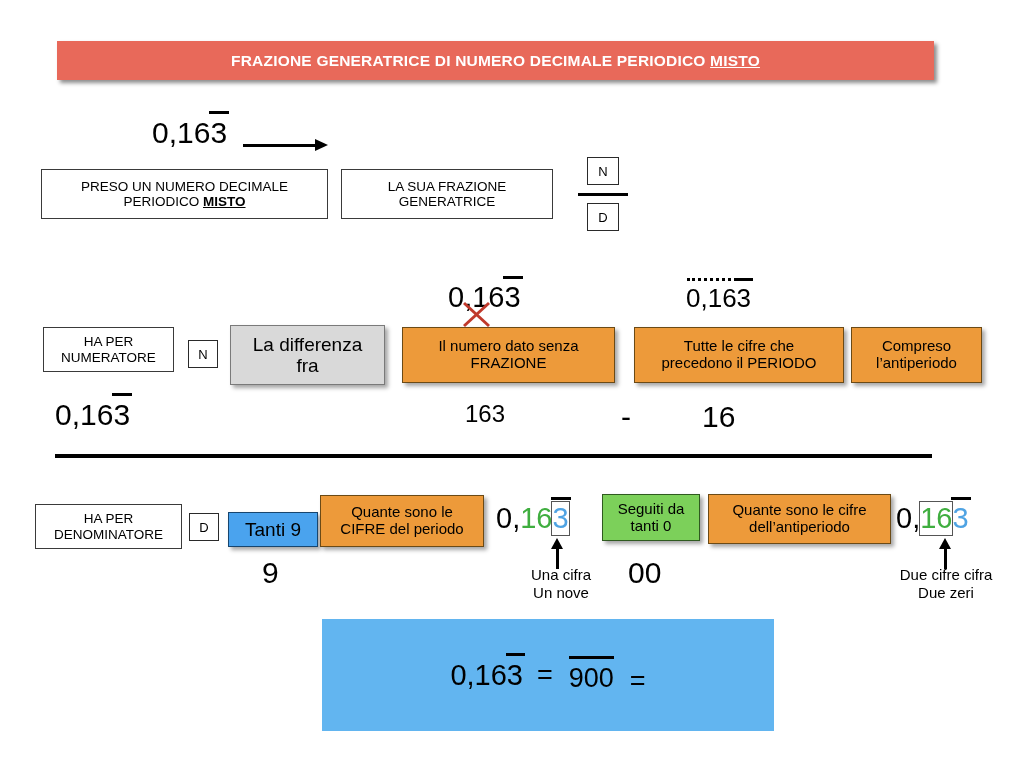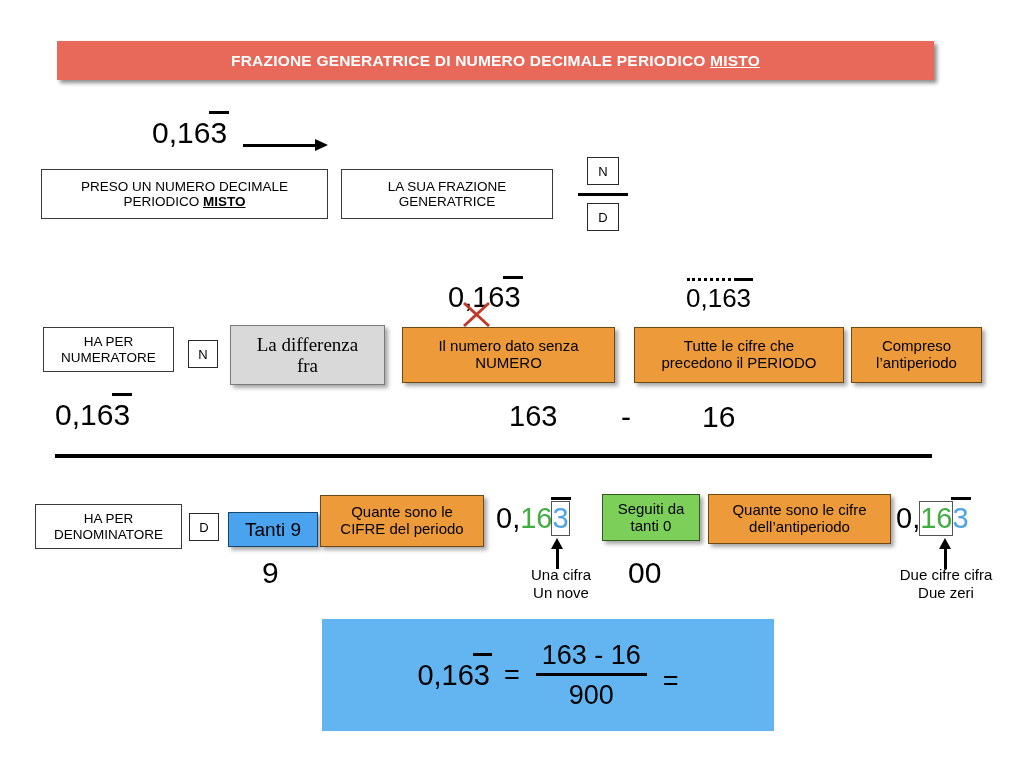--- a/index.html
+++ b/index.html
@@ -51,21 +51,20 @@
   .box-white {
     background: #ffffff;
     border: 1.5px solid #3a3a3a;
     font-size: 13.5px;
   }
   .box-gray {
     background: #D9D9D9;
     border: 1.5px solid #7a7a7a;
     box-shadow: 3px 3px 4px rgba(0,0,0,0.35);
     font-size: 19px;
-    font-family: Liberation Serif, serif;
   }
   .box-orange {
     background: #ED9A3A;
     border: 1.5px solid #6b4a16;
     box-shadow: 3px 3px 4px rgba(0,0,0,0.35);
     font-size: 15px;
   }
   .box-green {
     background: #7CD05A;
     border: 1.5px solid #2f5a20;
@@ -243,38 +242,38 @@
 </div>
 <div class="abs letter-box" style="left:188px; top:340px; width:30px; height:28px;">
   <span>N</span>
 </div>
 <div class="abs box box-gray" style="left:230px; top:325px; width:155px; height:60px; flex-direction:column;">
   <span>La differenza</span>
   <span>fra</span>
 </div>
 <div class="abs box box-orange" style="left:402px; top:327px; width:213px; height:56px; flex-direction:column;">
   <span>Il numero dato senza</span>
-  <span>NUMERO</span>
+  <span>FRAZIONE</span>
 </div>
 <div class="abs box box-orange" style="left:634px; top:327px; width:210px; height:56px; flex-direction:column;">
   <span>Tutte le cifre che</span>
   <span>precedono il PERIODO</span>
 </div>
 <div class="abs box box-orange" style="left:851px; top:327px; width:131px; height:56px; flex-direction:column;">
   <span>Compreso</span>
   <span>l’antiperiodo</span>
 </div>
 
 <div class="plain" style="left:55px; top:398px; font-size:30px;">
   <span class="num">
       <span>0,16</span>
       <span class="ov">3</span>
     </span>
 </div>
-<div class="plain" style="left:465px; top:400px; font-size:29px;margin-left:44px;">163</div>
+<div class="plain" style="left:465px; top:400px; font-size:24px;">163</div>
 <div class="plain" style="left:621px; top:400px; font-size:30px;">-</div>
 <div class="plain" style="left:702px; top:400px; font-size:30px;">16</div>
 
 <div class="rule" style="left:55px; top:454px; width:877px; height:4px;"></div>
 
 <div class="abs box box-white" style="left:35px; top:504px; width:147px; height:45px; flex-direction:column;">
   <span>HA PER</span>
   <span>DENOMINATORE</span>
 </div>
 <div class="abs letter-box" style="left:189px; top:513px; width:30px; height:28px;">
@@ -329,18 +328,17 @@
   <div>Due zeri</div>
 </div>
 
 <div class="abs" id="result-panel">
   <span class="num" style="font-size:29px; margin-right:14px;">
       <span>0,16</span>
       <span class="ov">3</span>
     </span>
   <span style="font-size:27px; margin-right:16px;">=</span>
   <span class="frac">
-    <span class="fnum">163  -   16</span>
     <span class="fbar"></span>
     <span class="fden">900</span>
   </span>
   <span style="font-size:27px; margin-left:16px; align-self:center; position:relative; top:6px;">=</span>
 </div>
 
 </body></html>

